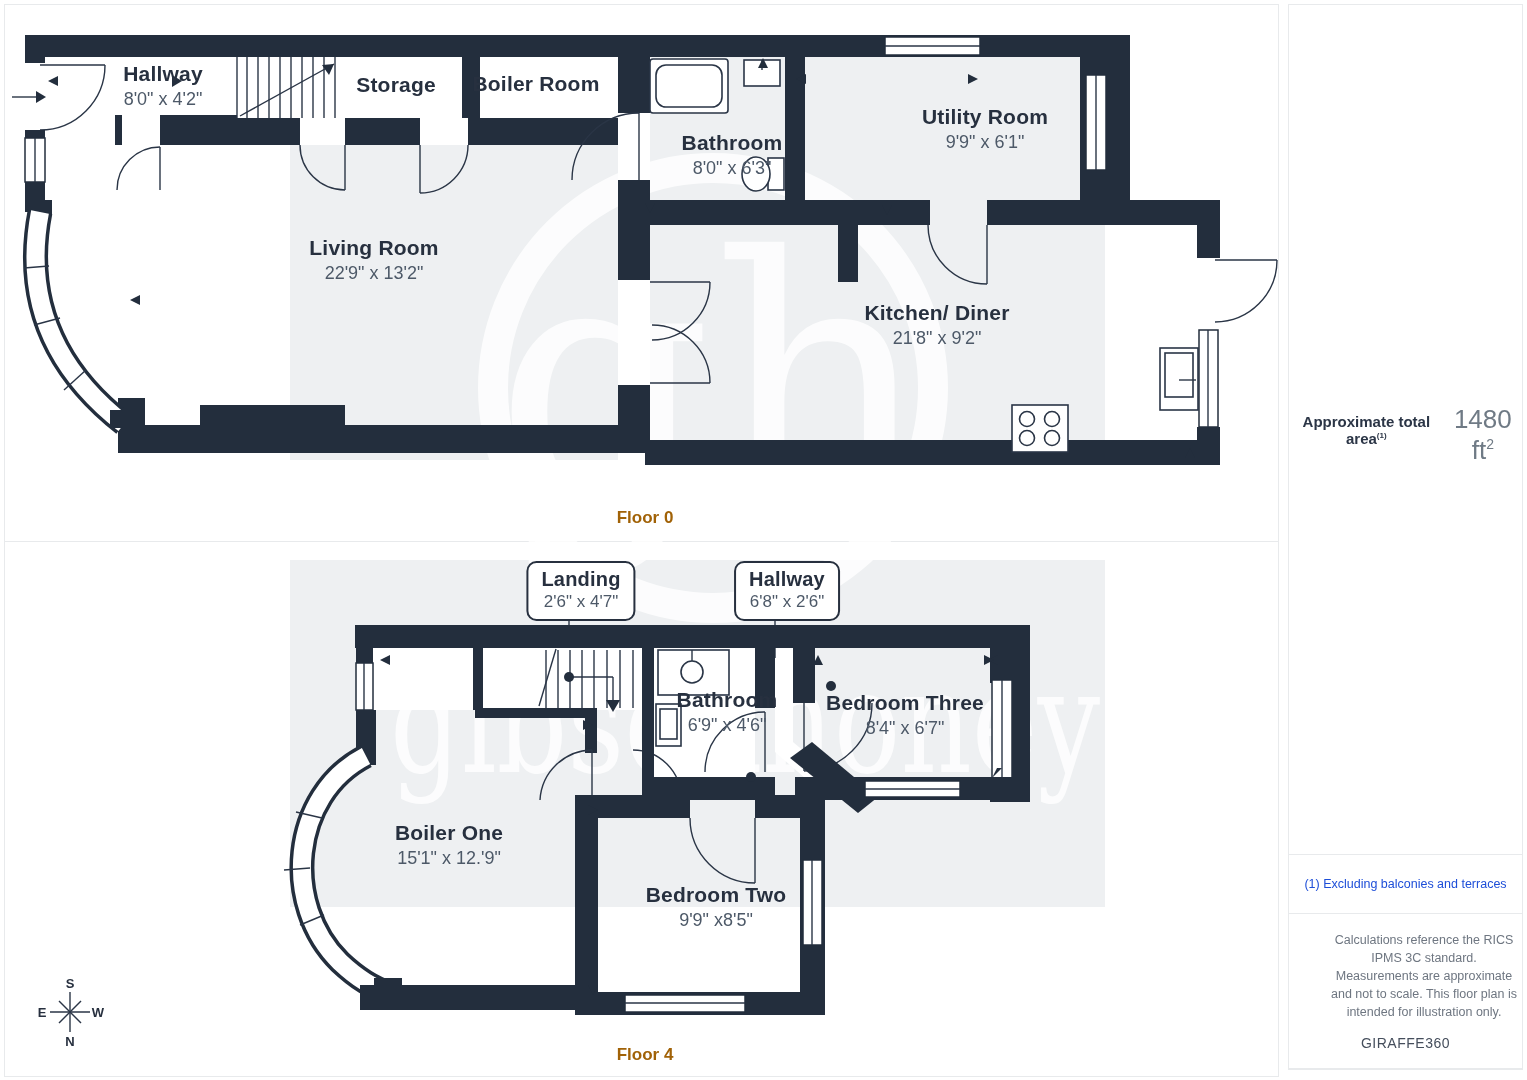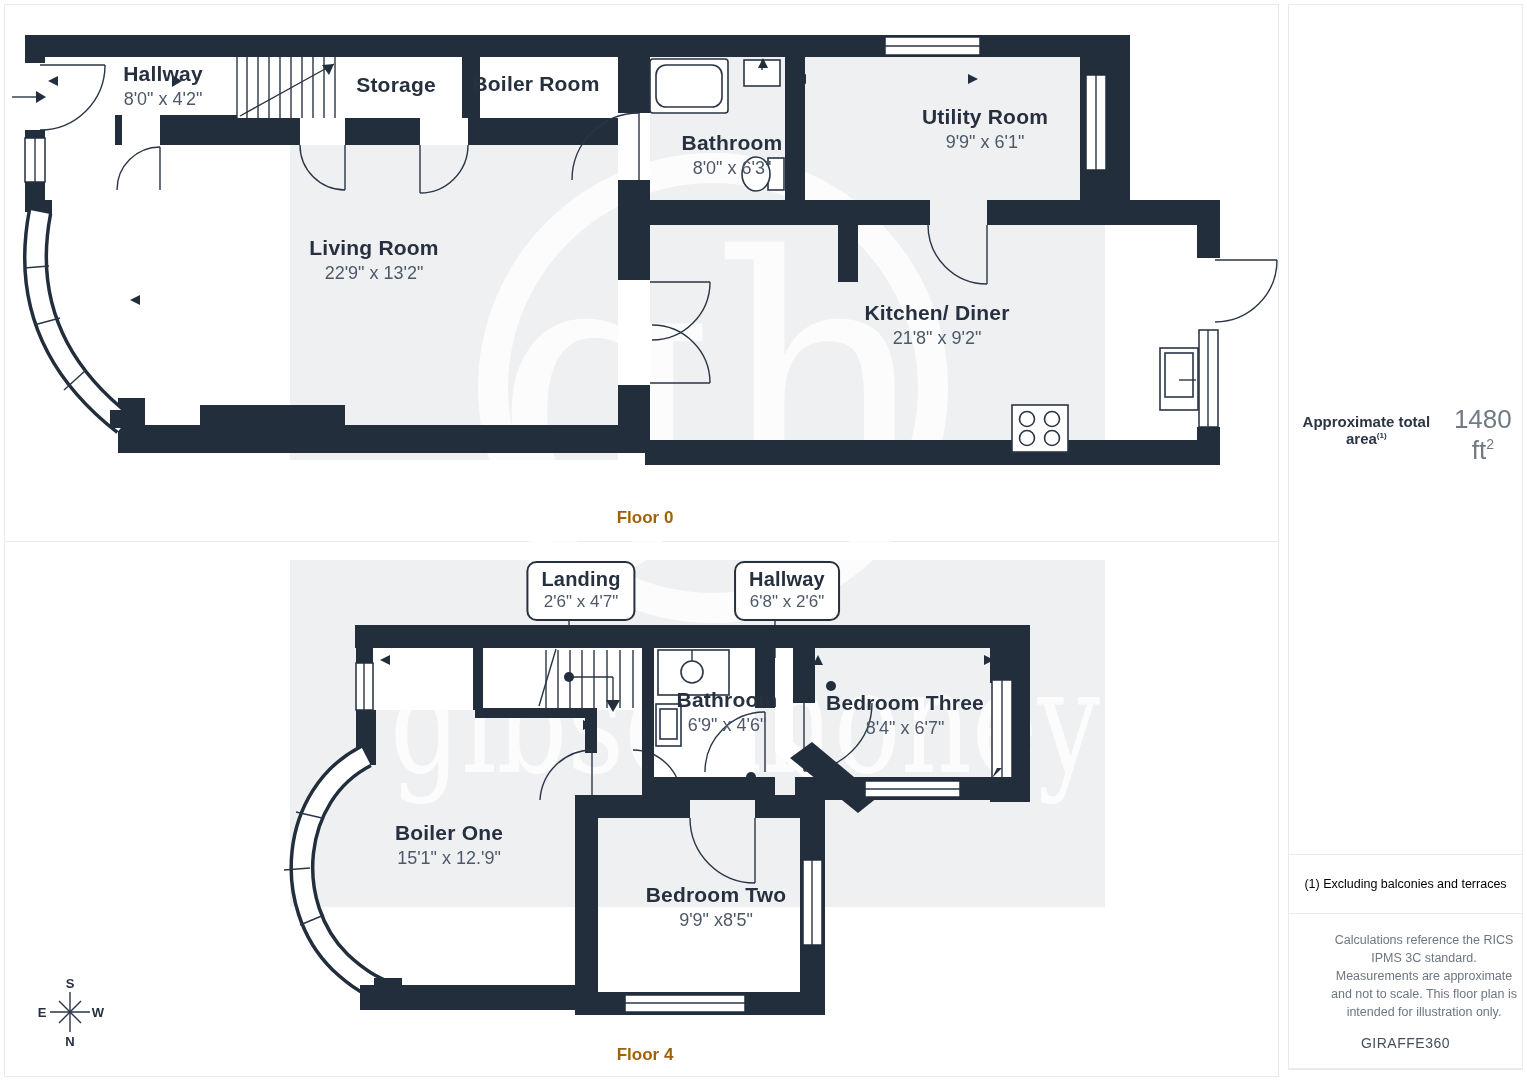--- a/index.html
+++ b/index.html
@@ -40,21 +40,21 @@
     height:849px;display:flex;flex-direction:row;align-items:center;justify-content:center;
     border-bottom:1px solid #e8eaec;text-align:center;
   }
   .area-title{font-weight:700;font-size:15px;color:#2b3546;}
   .area-title sup{font-size:8px;}
   .area-value{font-size:26px;color:#6f7a85;margin-top:10px;}
   .area-value sup{font-size:14px;}
   .cell-note{
     height:58px;display:flex;align-items:center;justify-content:center;
     border-bottom:1px solid #e8eaec;
-    font-size:12.5px;color:#000000;text-align:center;
+    font-size:12.5px;color:#1d4ed8;text-align:center;
   }
   .cell-calc{
     height:154px;border-bottom:1px solid #e8eaec;
     display:flex;flex-direction:column;align-items:center;justify-content:center;
     font-size:12.5px;color:#6e7681;text-align:center;
   }
   .calc-text{width:186px;line-height:1.45;margin-left:37px;}
   .brand{margin-top:14px;font-size:14px;letter-spacing:.5px;color:#454e5c;}
   .brand .b{font-weight:400;}
   

